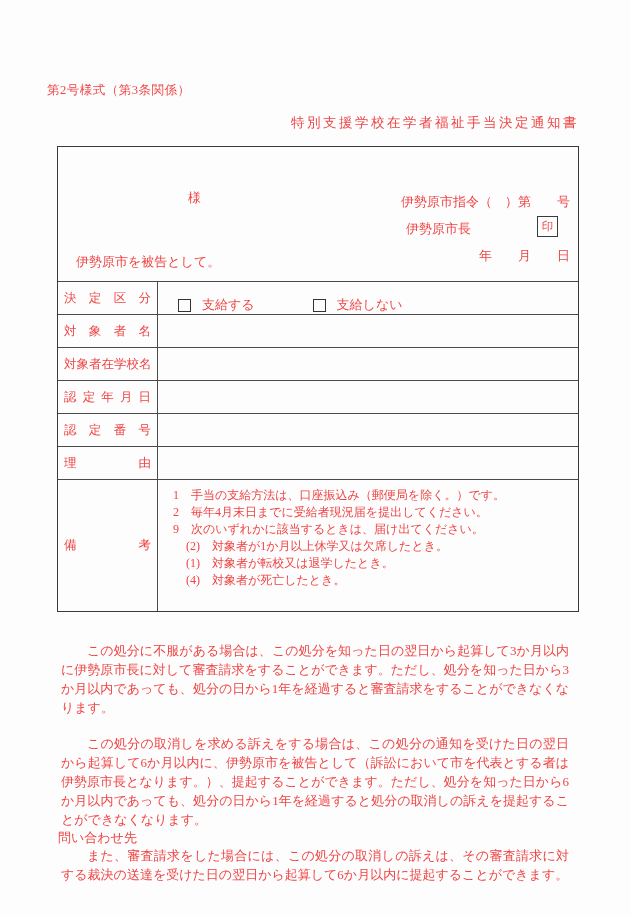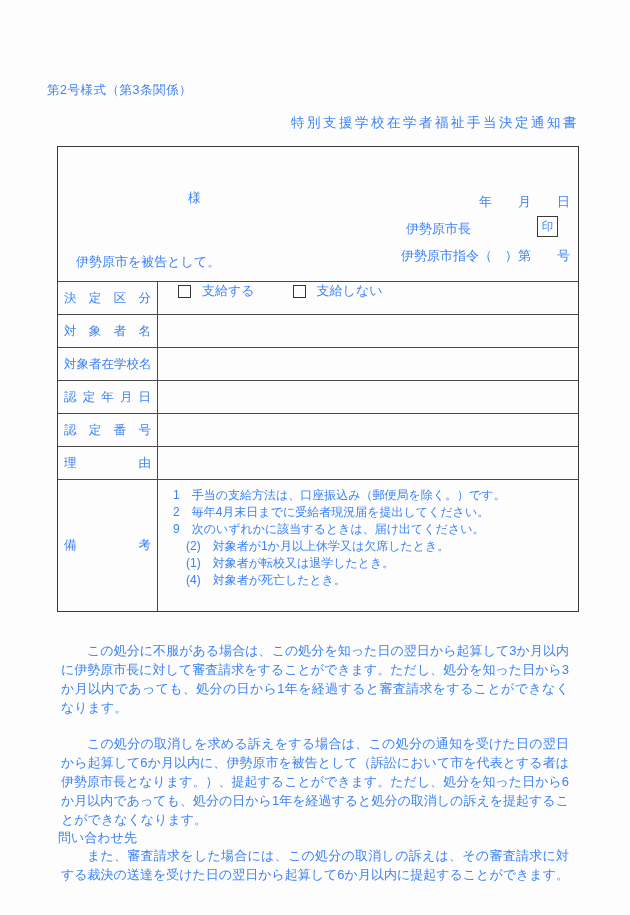--- a/index.html
+++ b/index.html
@@ -1,23 +1,23 @@
 <!DOCTYPE html>
 <html><head>
 <meta charset="utf-8">
 <style>
   html,body{margin:0;padding:0;background:#e8e8e8;}
   .page{
     position:relative;
     width:630px;height:915px;
     margin:0 auto;
     background:#fdfdfd;
-    font-family:Liberation Sans, sans-serif;
+    font-family:Liberation Serif, serif;
     font-size:13px;
-    color:#3b82f6;
+    color:#ef4444;
     overflow:hidden;
   }
   .form-number{position:absolute;left:47px;top:82px;font-size:12.5px;letter-spacing:0.5px;}
   .doc-title{position:absolute;left:57px;top:114px;width:522px;text-align:right;letter-spacing:2.5px;font-size:13.5px;}
 
   .notice-box{
     position:absolute;left:57px;top:146px;width:522px;
     box-sizing:border-box;border:1.5px solid #3a3a3a;background:#fdfdfd;
   }
   .box-header{position:relative;height:134px;}
@@ -35,23 +35,23 @@
   .trow.h{height:33px;}
   .trow.hb{height:132px;}
   .tlabel{
     width:100px;box-sizing:border-box;flex:none;
     border-right:1px solid #4a4a4a;
     padding:0 6px;display:flex;align-items:center;
     font-size:12.5px;
   }
   [data-justify]{flex:1;display:flex;justify-content:space-between;}
   .tvalue{flex:1;min-width:0;}
-  .decision-value{display:flex;align-items:flex-start;padding-left:20px;}
+  .decision-value{display:flex;align-items:flex-end;padding-left:20px;}
   .opt{display:flex;align-items:center;}
-  .opt + .opt{margin-left:38px;}
+  .opt + .opt{margin-left:58px;}
   .cbox{display:inline-block;width:11px;height:11px;border:1px solid #333;margin-right:11px;background:#fdfdfd;}
   .remarks{padding:7px 6px 0 15px;line-height:17px;font-size:12px;}
   .remark{white-space:nowrap;}
   .remark.sub{padding-left:13px;}
 
   .paras{position:absolute;left:44px;top:624px;width:542px;line-height:19px;text-align:justify;}
   .para{text-indent:2em;margin:17px;}
   .contact{position:absolute;left:58px;top:829px;}
 </style>
 </head>
@@ -59,22 +59,22 @@
 
 <div class="page">
 
   <div class="form-number">第2号様式（第3条関係）</div>
   <div class="doc-title">特別支援学校在学者福祉手当決定通知書</div>
 
   <div class="notice-box">
 
     <div class="box-header">
       <div class="directive">
+        <div>伊勢原市指令（　）第　　号</div>
         <div>年　　月　　日</div>
-        <div>伊勢原市指令（　）第　　号</div>
       </div>
       <div class="addressee">様</div>
       <div class="mayor">伊勢原市長</div>
       <div class="seal">印</div>
       <div class="intro">伊勢原市を被告として。</div>
     </div>
 
     <div class="trow h">
       <div class="tlabel">
         <span data-justify="">

